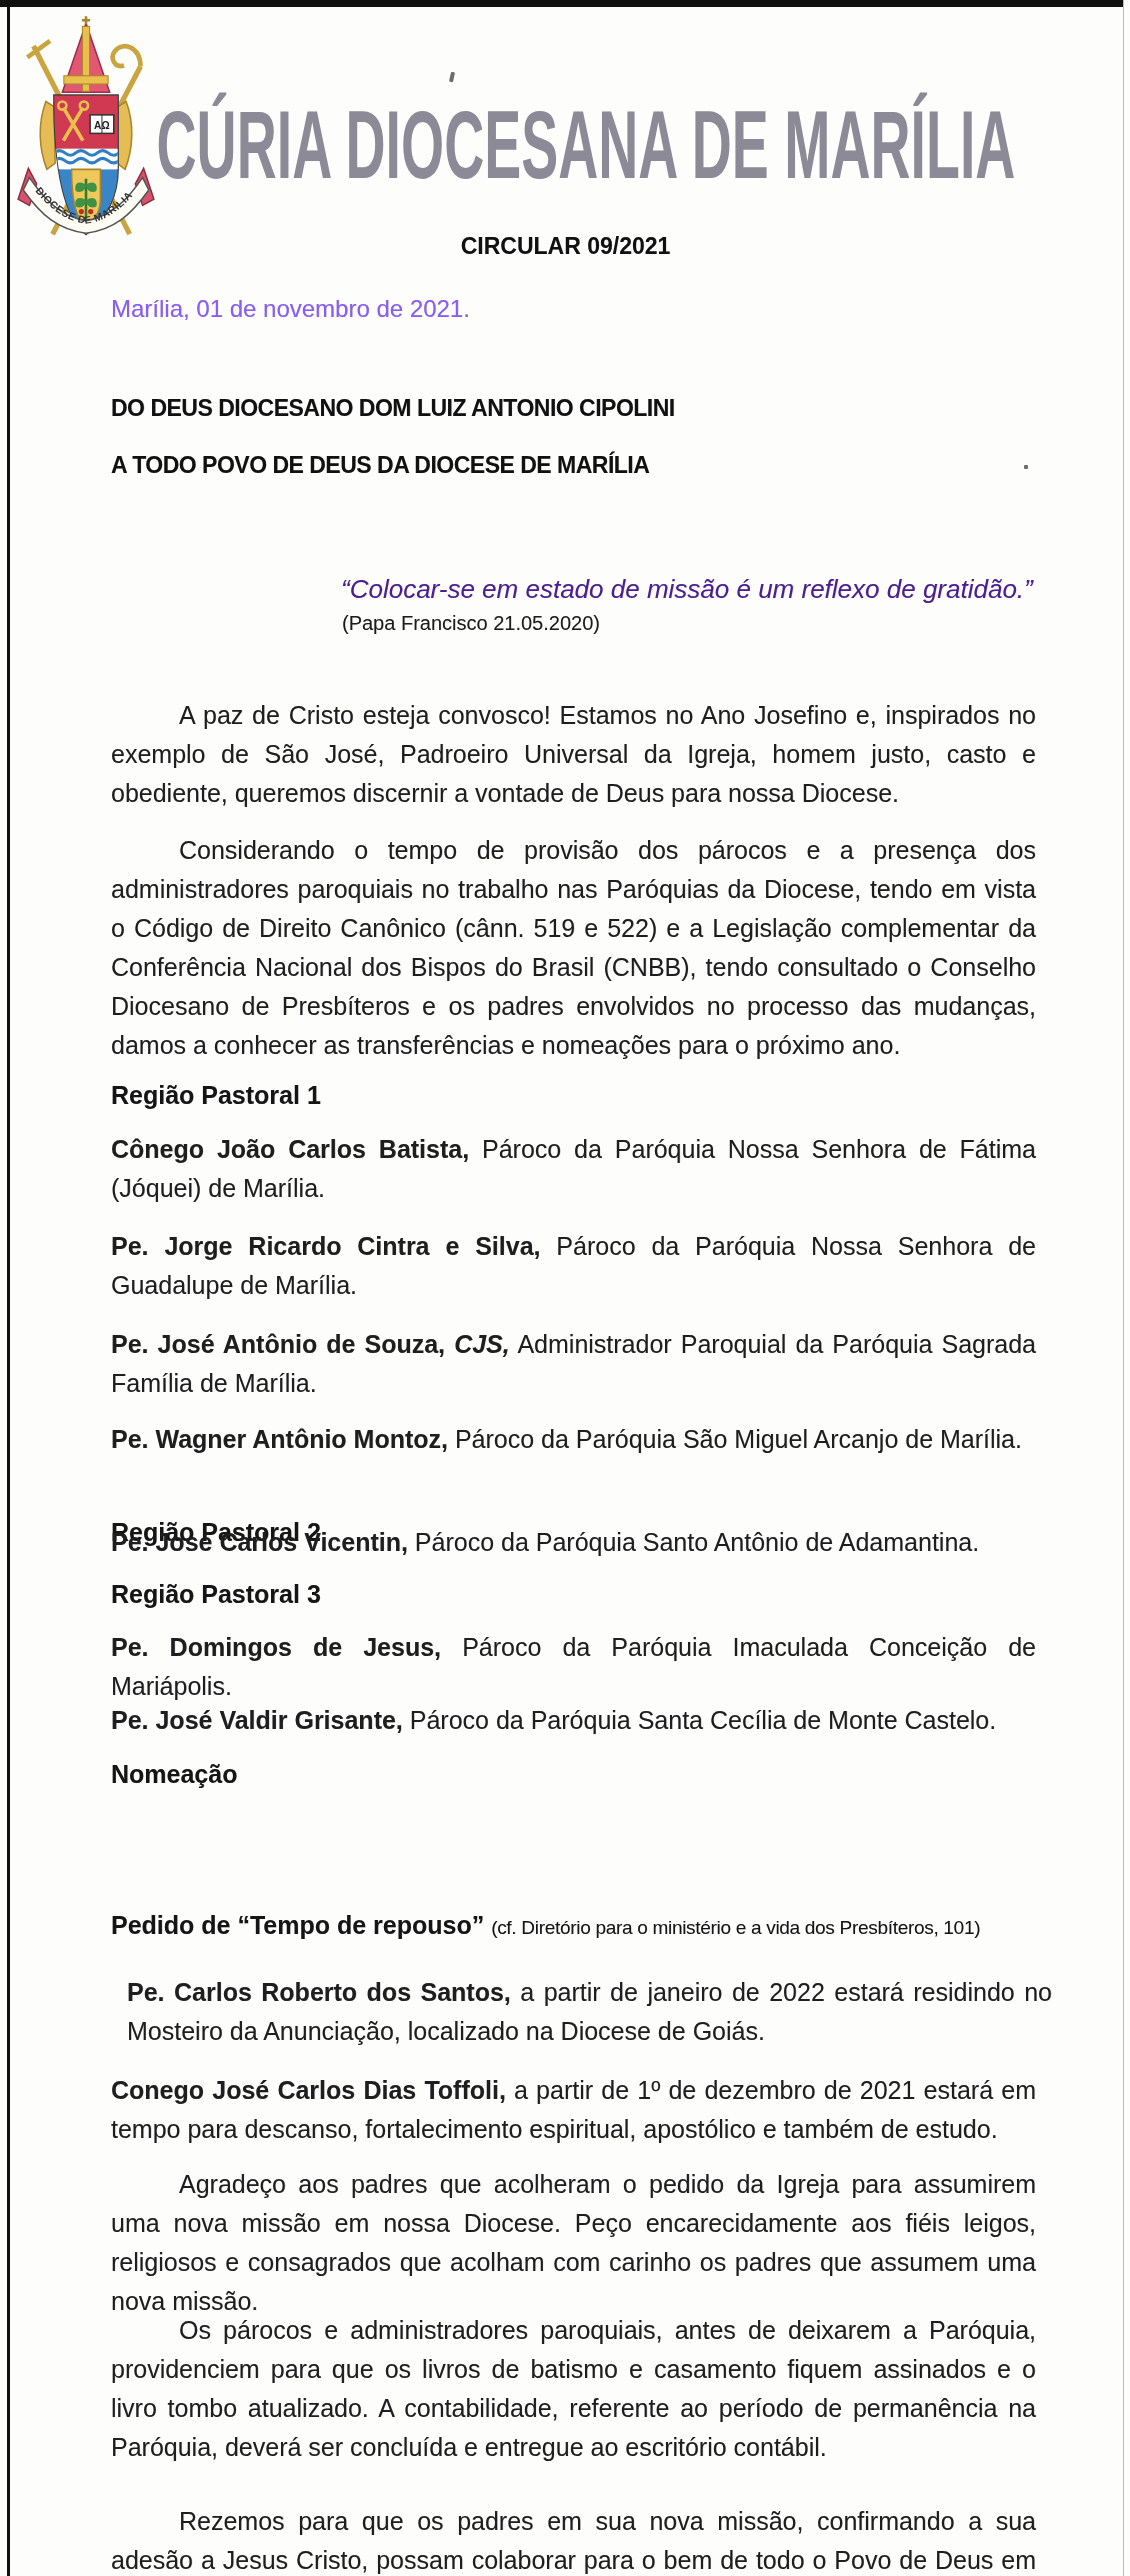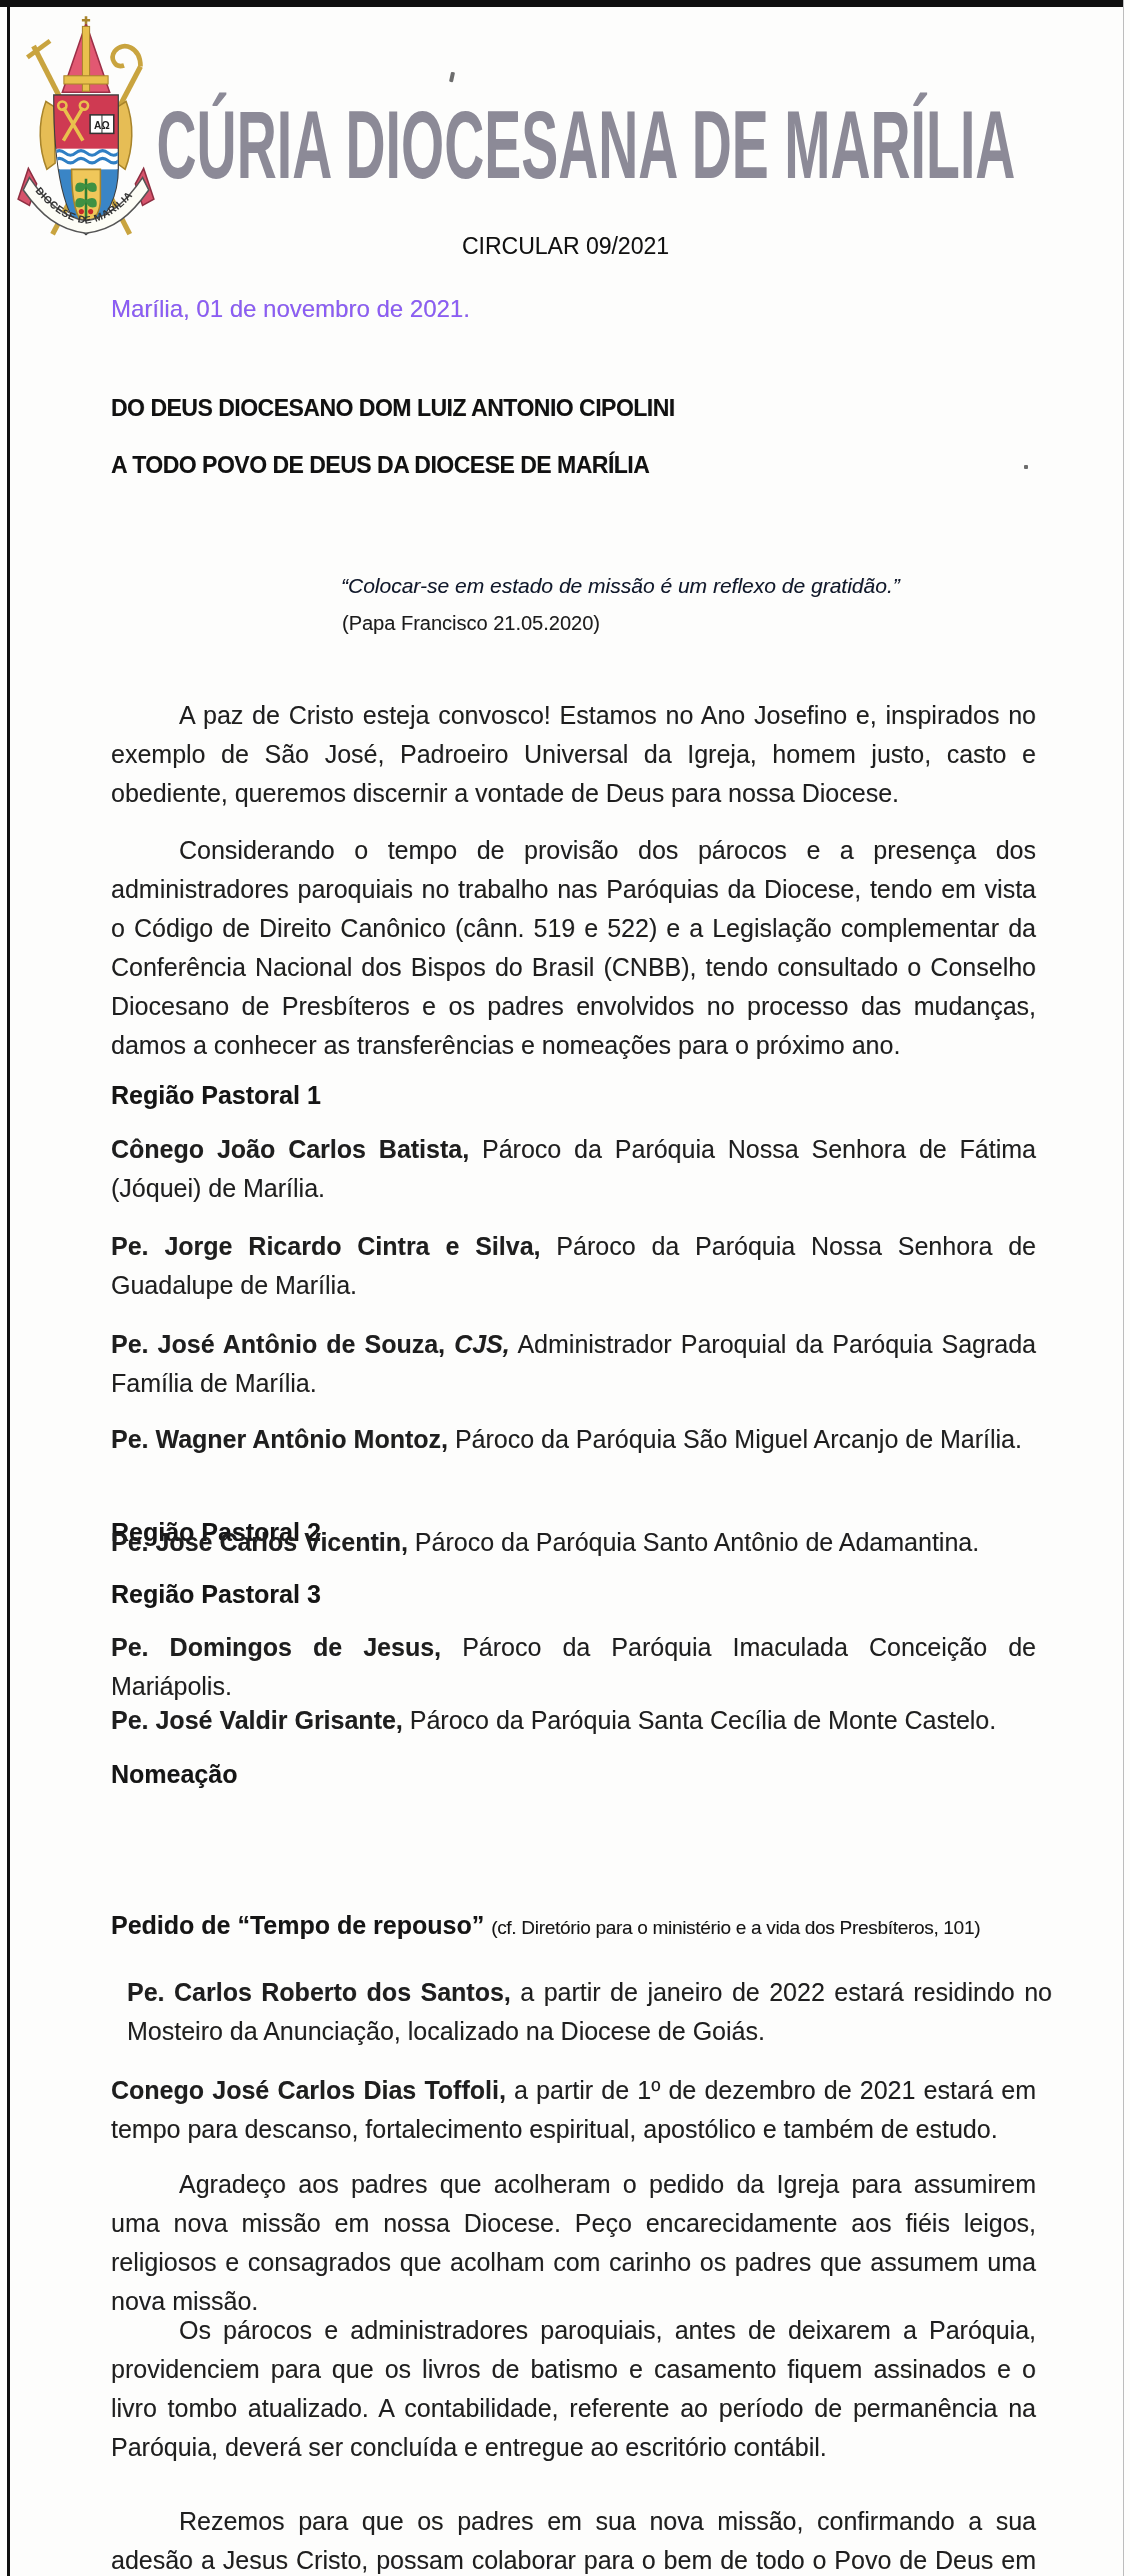--- a/index.html
+++ b/index.html
@@ -9,21 +9,21 @@
   .scan{text-shadow:0.3px 0.3px 0 rgba(0,0,0,0.25);}
   .body-text{font-size:25px;line-height:39px;color:#1e1e1e;width:925px;left:111px;}
   .just{text-align:justify;}
   .indent{text-indent:68px;}
   .b{font-weight:bold;}
   .bi{font-weight:bold;font-style:italic;}
   .heading{font-weight:bold;font-size:25px;color:#151515;left:111px;}
   .small-note{font-weight:normal;font-size:19px;letter-spacing:-0.3px;}
   .caps-line{font-weight:bold;font-size:23px;letter-spacing:-0.5px;color:#111;left:111px;}
   .center-line{left:0;width:1131px;text-align:center;}
-  .quote{font-style:italic;font-size:21px;color:#0f172a;left:341px;white-space:nowrap;}
+  .quote{font-style:italic;font-size:26px;color:#4c1d95;left:341px;white-space:nowrap;}
   .attr{font-size:20px;color:#1c1c1c;left:342px;}
   .date-line{font-size:24px;color:#8b5cf6;left:111px;width:905px;}
   .edge{background:#101010;}
   .artifact{position:absolute;background:#6d6d6d;border-radius:1px;}
 </style>
 </head>
 <body>
 
 <div class="page">
 
@@ -87,21 +87,21 @@
     <path d="M30,318 C60,362 92,394 140,402 C188,394 220,362 250,318 L262,342 C228,390 194,420 140,426 C86,420 52,390 18,342 Z" fill="#fdfdf6" stroke="#555555" stroke-width="3"></path>
     <text font-size="20" font-weight="bold" fill="#333333" letter-spacing="1" font-family="Liberation Sans, sans-serif">
       <textPath href="#bannerPath" startOffset="4%">DIOCESE DE MARÍLIA</textPath>
     </text>
   </svg>
 
   <svg class="abs" style="left:152px;top:85px;" width="871" height="121" viewBox="0 0 1690 235">
     <text x="8" y="180" font-family="Liberation Sans, sans-serif" font-size="186" font-weight="bold" fill="#8c8a97" textLength="1668" lengthAdjust="spacingAndGlyphs">CÚRIA DIOCESANA DE MARÍLIA</text>
   </svg>
 
-  <p class="abs scan center-line" style="top:233px;font-size:23px;font-weight:normal;color:#111;">CIRCULAR 09/2021</p>
+  <p class="abs scan center-line" style="top:233px;font-size:23px;font-weight:bold;color:#111;">CIRCULAR 09/2021</p>
   <p class="abs scan date-line" style="top:295px;">Marília, 01 de novembro de 2021.</p>
 
   <p class="abs scan caps-line" style="top:395px;">DO DEUS DIOCESANO DOM LUIZ ANTONIO CIPOLINI</p>
   <p class="abs scan caps-line" style="top:452px;">A TODO POVO DE DEUS DA DIOCESE DE MARÍLIA</p>
 
   <p class="abs scan quote" style="top:574px;">“Colocar-se em estado de missão é um reflexo de gratidão.”</p>
   <p class="abs scan attr" style="top:612px;">(Papa Francisco 21.05.2020)</p>
 
   <p class="abs scan body-text just indent" style="top:696px;">A paz de Cristo esteja convosco! Estamos no Ano Josefino e, inspirados no exemplo de São José, Padroeiro Universal da Igreja, homem justo, casto e obediente, queremos discernir a vontade de Deus para nossa Diocese.</p>
   <p class="abs scan body-text just indent" style="top:831px;">Considerando o tempo de provisão dos párocos e a presença dos administradores paroquiais no trabalho nas Paróquias da Diocese, tendo em vista o Código de Direito Canônico (cânn. 519 e 522) e a Legislação complementar da Conferência Nacional dos Bispos do Brasil (CNBB), tendo consultado o Conselho Diocesano de Presbíteros e os padres envolvidos no processo das mudanças, damos a conhecer as transferências e nomeações para o próximo ano.</p>

